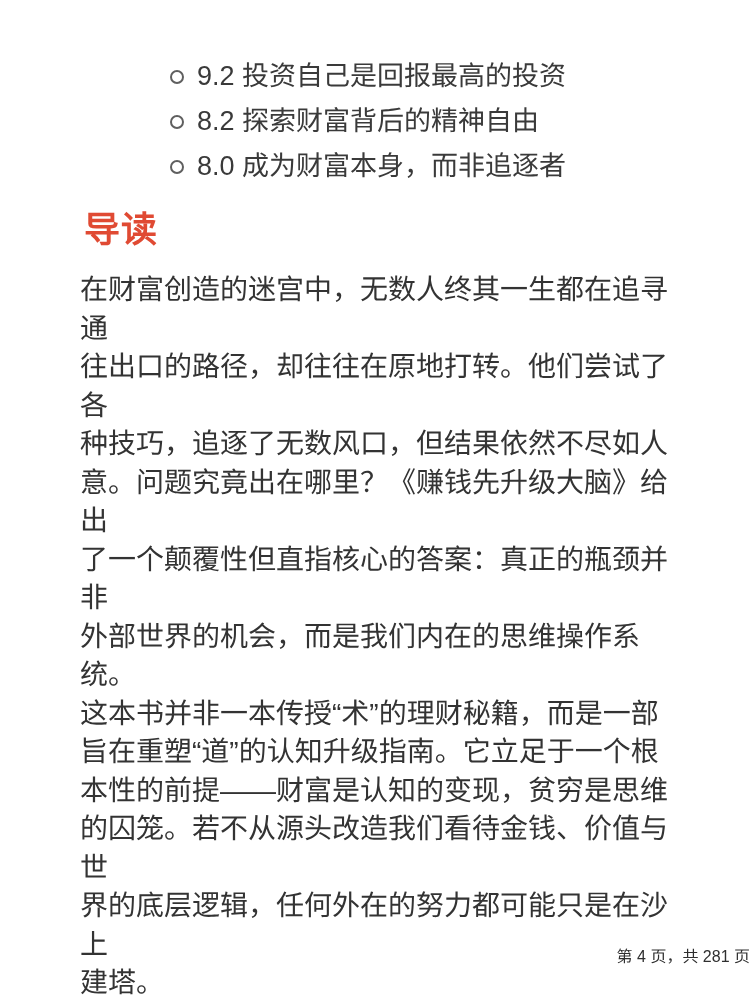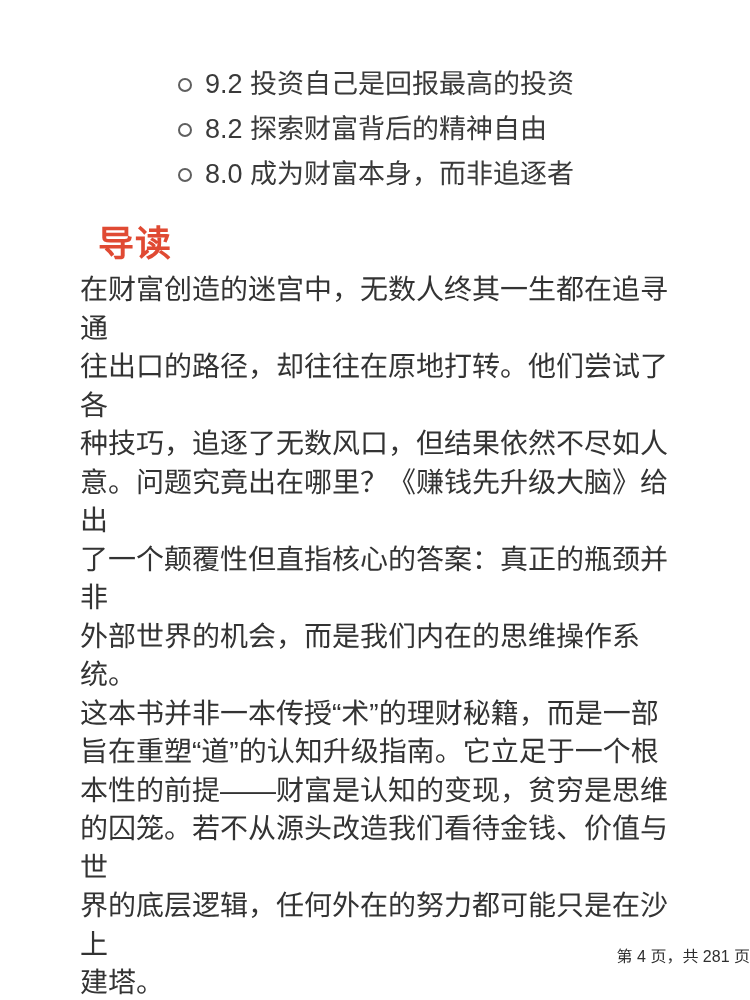--- a/index.html
+++ b/index.html
@@ -15,21 +15,21 @@
     position: relative;
     width: 750px;
     height: 1000px;
     background: #ffffff;
   }
   
   .toc {
     position: absolute;
     top: 55px;
     left: 162px;
-    margin: 16px;
+    margin: 8px;
     padding: 0;
     list-style: none;
   }
   .toc-item {
     display: flex;
     align-items: center;
     margin: 0 0 18px 0;
     font-size: 27px;
     line-height: 27px;
     color: #3a3a3a;
@@ -42,21 +42,21 @@
     border: 2px solid #5f5f5f;
     border-radius: 50%;
     background: transparent;
     margin-right: 13px;
   }
   
   .section-heading {
     position: absolute;
     top: 205px;
     left: 80px;
-    margin: 18px;
+    margin: 4px;
     font-size: 36px;
     line-height: 42px;
     font-weight: 700;
     color: #e04a33;
     letter-spacing: 1px;
   }
   
   .content {
     position: absolute;
     top: 271px;

